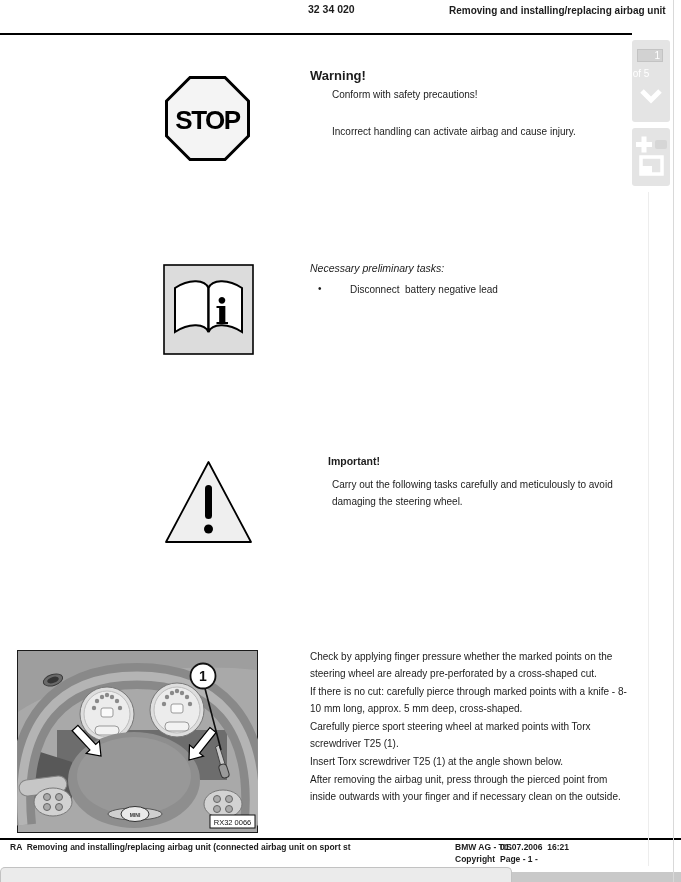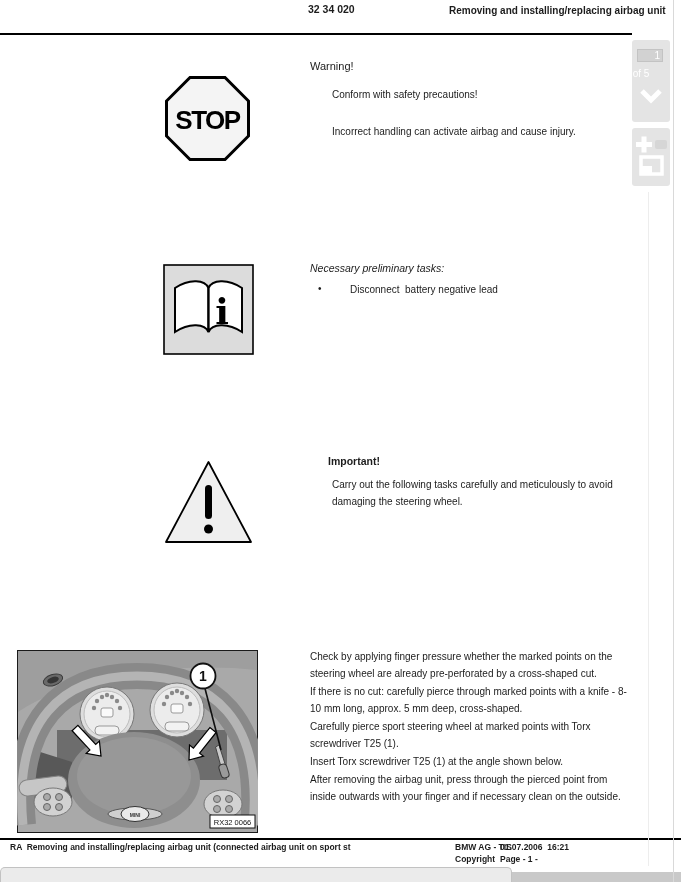--- a/index.html
+++ b/index.html
@@ -15,21 +15,21 @@
   .doc-code{left:308px;top:3px;font-weight:bold;font-size:10.5px;}
   .doc-title{left:406px;top:3px;font-weight:bold;font-size:10px;line-height:15px;width:240px;margin-left:43px;}
   .header-rule{left:0;top:33px;width:632px;height:2px;background:#000;}
 
   
   .stop-icon{left:164px;top:75px;}
   .book-icon{left:163px;top:264px;}
   .tri-icon{left:162px;top:458px;}
 
   
-  .warning-heading{left:310px;top:60px;font-weight:normal;font-size:11px;}
+  .warning-heading{left:310px;top:68px;font-weight:bold;font-size:13px;}
   .warning-l1{left:332px;top:89px;}
   .warning-l2{left:332px;top:106px;margin-top:20px;}
 
   
   .prelim-heading{left:310px;top:262px;font-style:italic;font-size:10.5px;}
   .prelim-bullet{left:318px;top:283px;}
   .prelim-item{left:350px;top:284px;}
 
   
   .imp-heading{left:328px;top:455px;font-weight:bold;font-size:10.5px;}

